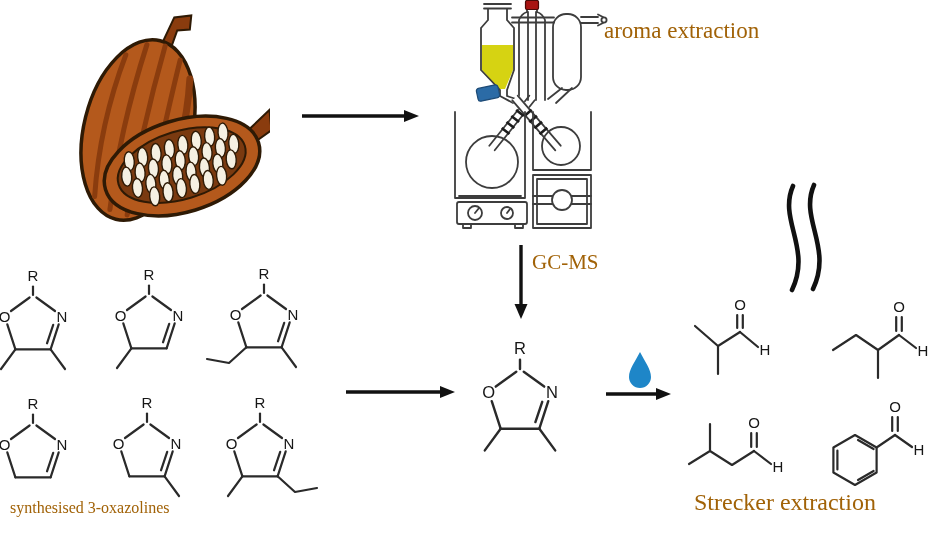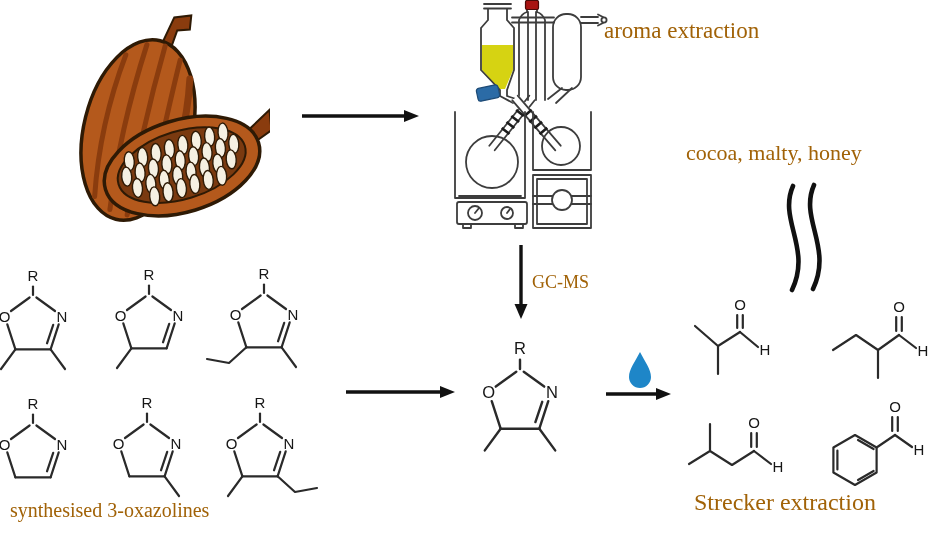--- a/index.html
+++ b/index.html
@@ -166,23 +166,22 @@
         <polygon points="656,388 671,394 656,400"></polygon>
     </g>
     <path class="drop" d="M640,352 C635,362 629,369 629,377 A11,11 0 0 0 651,377 C651,369 645,362 640,352 Z"></path>
     <g>
       <path class="wave" d="M793,186 C778,220 812,248 792,290"></path>
       <path class="wave" d="M814,185 C799,219 833,247 813,289"></path>
     </g>
   </svg>
 
   <div class="lbl" style="left:604px;top:18px;">aroma extraction</div>
-  <div class="lbl" style="left:686px;top:140px;font-size:22px;">cocoa, malty, honey</div>
-  <div class="lbl" style="left:532px;top:272px;font-size:18px;">GC-MS</div>
-  <div class="lbl" style="left:10px;top:499px;font-size:20px;">synthesised 3-oxazolines</div>
+  <div class="lbl" style="left:532px;top:250px;font-size:21px;">GC-MS</div>
+  <div class="lbl" style="left:10px;top:499px;font-size:16px;">synthesised 3-oxazolines</div>
   <div class="lbl" style="left:694px;top:489px;font-size:24px;">Strecker extraction</div>
 
   <svg id="oxazolines-svg" class="chem" style="left:0;top:248px;" width="340" height="262" viewBox="0 0 340 262">
       <g transform="translate(33,77) scale(1)">
         <path d="M0,-38.5 L0,-30" fill="none"></path>
         <path d="M-3.4,-27.5 L-22,-14" fill="none"></path>
         <path d="M3.4,-27.5 L22,-14" fill="none"></path>
         <path d="M-25.7,-0.7 L-17.6,24.3" fill="none"></path>
         <path d="M25.7,-0.7 L17.6,24.3" fill="none"></path>
         <path d="M20.2,-0.2 L14,18.3" fill="none"></path>

